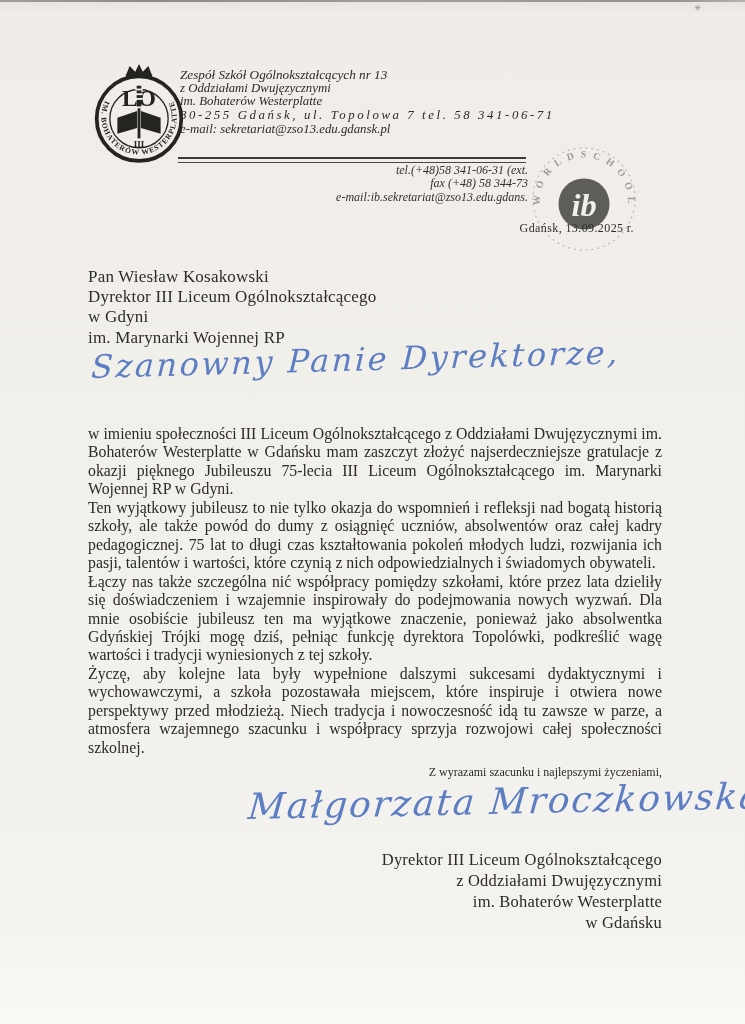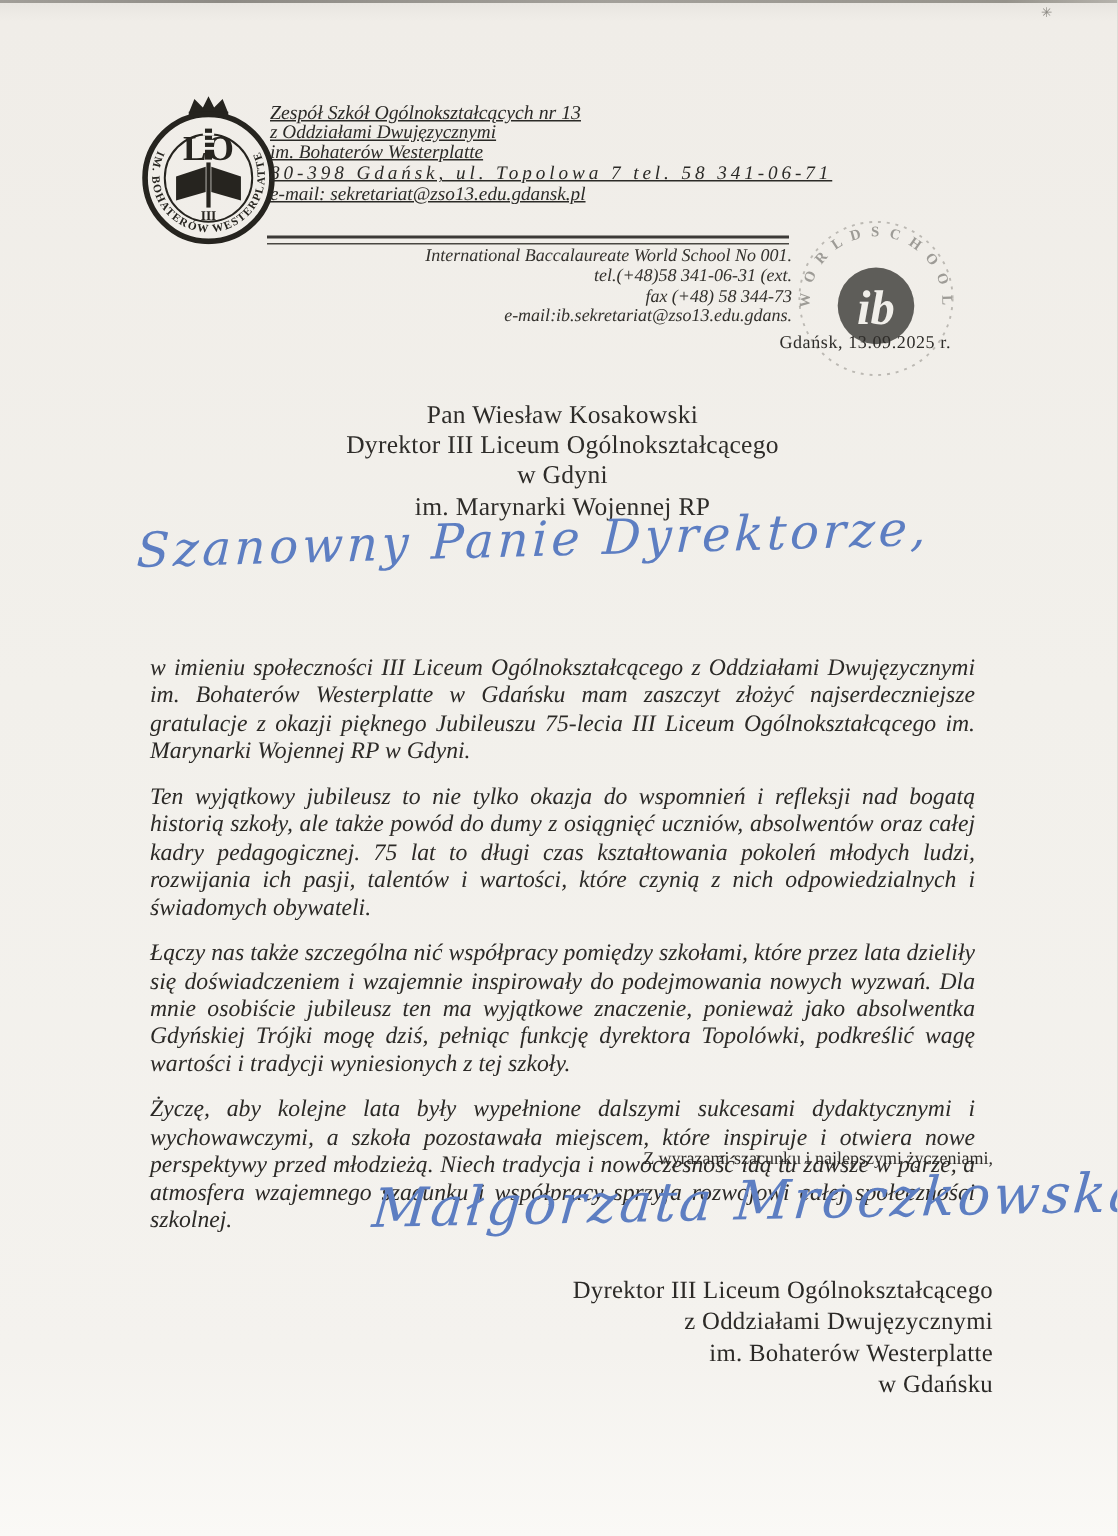--- a/index.html
+++ b/index.html
@@ -14,53 +14,53 @@
   }
   .paper::before{
     content:"";position:absolute;top:0;left:0;right:0;height:2px;
     background:linear-gradient(90deg,#8a8781,#6f6c66 20%,#8c8983 55%,#7a776f 90%,#a5a29b);
     opacity:.75;
   }
   .abs{position:absolute;}
 
   
   .letterhead-text{left:180px;top:68px;width:420px;
-    font-style:italic;font-size:12.8px;line-height:13.7px;color:#2b2a27;text-decoration:underline;}
+    font-style:italic;font-size:12.8px;line-height:13.7px;color:#2b2a27;}
   .letterhead-text .lh-line{white-space:nowrap;}
   .letterhead-text .lh-line:nth-child(1){font-size:13.2px;}
   .letterhead-text .lh-line:nth-child(4){letter-spacing:2.6px;}
 
   
   .double-rule{left:178px;top:157px;width:348px;height:2.5px;
     border-top:2.5px solid #3c3a37;border-bottom:1.8px solid #4a4843;}
 
   
   .ib-text{left:180px;top:164px;width:348px;text-align:right;
     font-style:italic;font-size:12px;line-height:13.3px;color:#33312d;}
   .ib-text .ib-line{white-space:nowrap;}
   .ib-logo{left:530px;top:145px;opacity:.85;}
 
   .date-line{left:188px;top:221px;width:446px;text-align:right;
     font-size:12px;letter-spacing:.4px;color:#2e2c29;}
 
   
-  .recipient{left:88px;top:267px;width:574px;text-align:center;
+  .recipient{left:88px;top:267px;width:574px;text-align:left;
     font-size:17px;line-height:20.2px;letter-spacing:.2px;color:#2e2c29;}
 
   
   .hand{font-family:"DejaVu Serif",serif;font-style:italic;color:#5d7ec2;}
   .salutation{left:92px;top:348px;font-size:32px;letter-spacing:2.5px;
     transform:rotate(-1.6deg) skewX(-4deg);transform-origin:left top;white-space:nowrap;}
   .sig-hand{left:250px;top:786px;font-size:36px;letter-spacing:2px;
     transform:rotate(-1.2deg) skewX(-6deg);transform-origin:left top;white-space:nowrap;z-index:3;}
 
   
   .body-text{left:88px;top:425px;width:574px;
     font-size:15.8px;line-height:18.45px;text-align:justify;color:#2c2a27;}
-  .body-text p{margin:12px;font-style:italic;}
+  .body-text p{margin:0;}
 
   .closing{left:88px;top:765px;width:574px;text-align:right;
     font-size:12px;color:#2c2a27;}
 
   .sig-block{left:88px;top:849px;width:574px;text-align:right;
     font-size:16.5px;line-height:21px;letter-spacing:.2px;color:#2c2a27;}
 
   
   .speck{left:694px;top:3px;font-size:9px;color:#8d8a84;}
 
@@ -99,28 +99,27 @@
       <text font-size="8" font-weight="bold" fill="#26241f" letter-spacing="1">
         <textPath href="#stampArc" startOffset="50%" text-anchor="middle">IM.  BOHATERÓW  WESTERPLATTE</textPath>
       </text>
     </svg>
   </div>
 
   <div class="abs letterhead-text">
       <div class="lh-line">Zespół Szkół Ogólnokształcących nr 13</div>
       <div class="lh-line">z Oddziałami Dwujęzycznymi</div>
       <div class="lh-line">im. Bohaterów Westerplatte</div>
-      <div class="lh-line">80-398 Gdańsk, ul. Topolowa 7  tel. 58 341-06-71</div>
+      <div class="lh-line">80-255 Gdańsk, ul. Topolowa 7  tel. 58 341-06-71</div>
       <div class="lh-line">e-mail: sekretariat@zso13.edu.gdansk.pl</div>
     </div>
 
   <div class="abs double-rule"></div>
 
   <div class="abs ib-text">
-      <div class="ib-line">International Baccalaureate World School No 001.</div>
       <div class="ib-line">tel.(+48)58 341-06-31 (ext.</div>
       <div class="ib-line">fax (+48) 58 344-73</div>
       <div class="ib-line">e-mail:ib.sekretariat@zso13.edu.gdans.</div>
     </div>
 
   <div class="abs ib-logo">
     <svg width="108" height="108" viewBox="0 0 110 110">
       <circle cx="55" cy="55" r="52" fill="none" stroke="#b3b0aa" stroke-width="1.3" stroke-dasharray="2 4"></circle>
       <defs>
         <path id="ibArc" d="M 13 74 A 45 45 0 1 1 97 74"></path>

